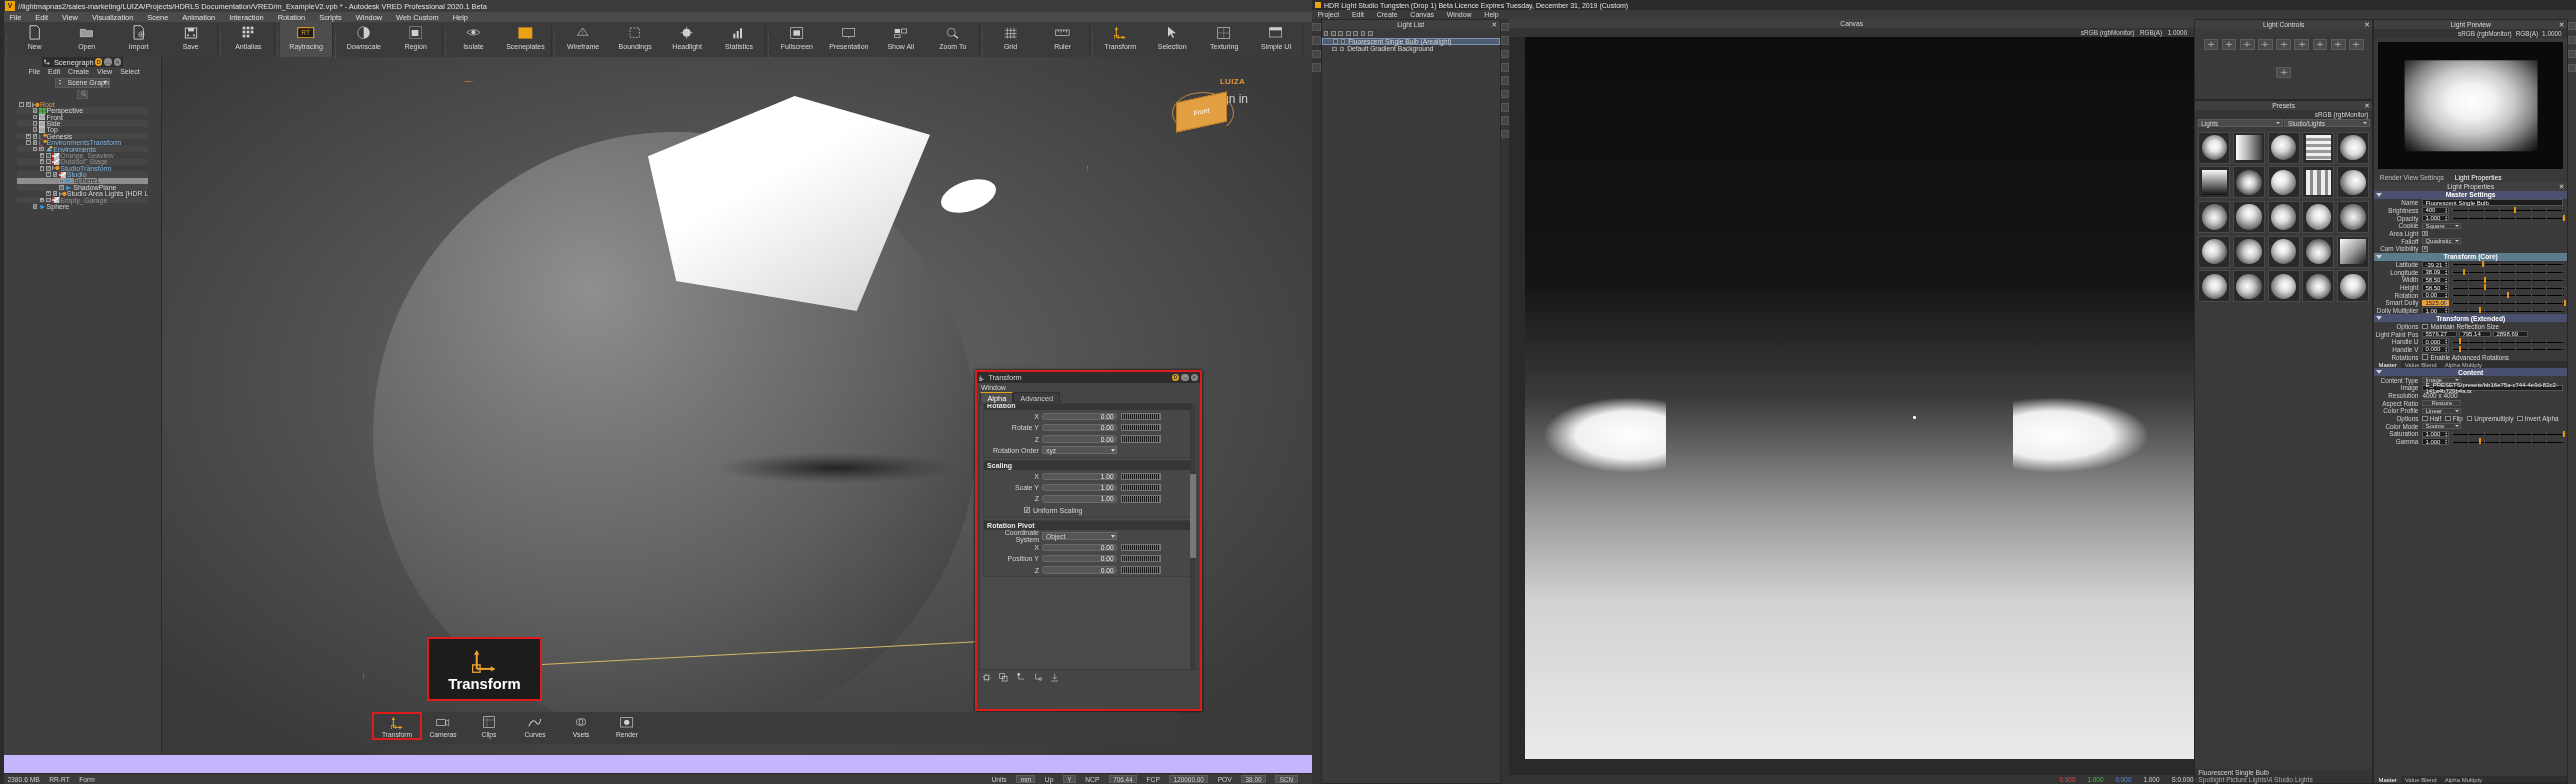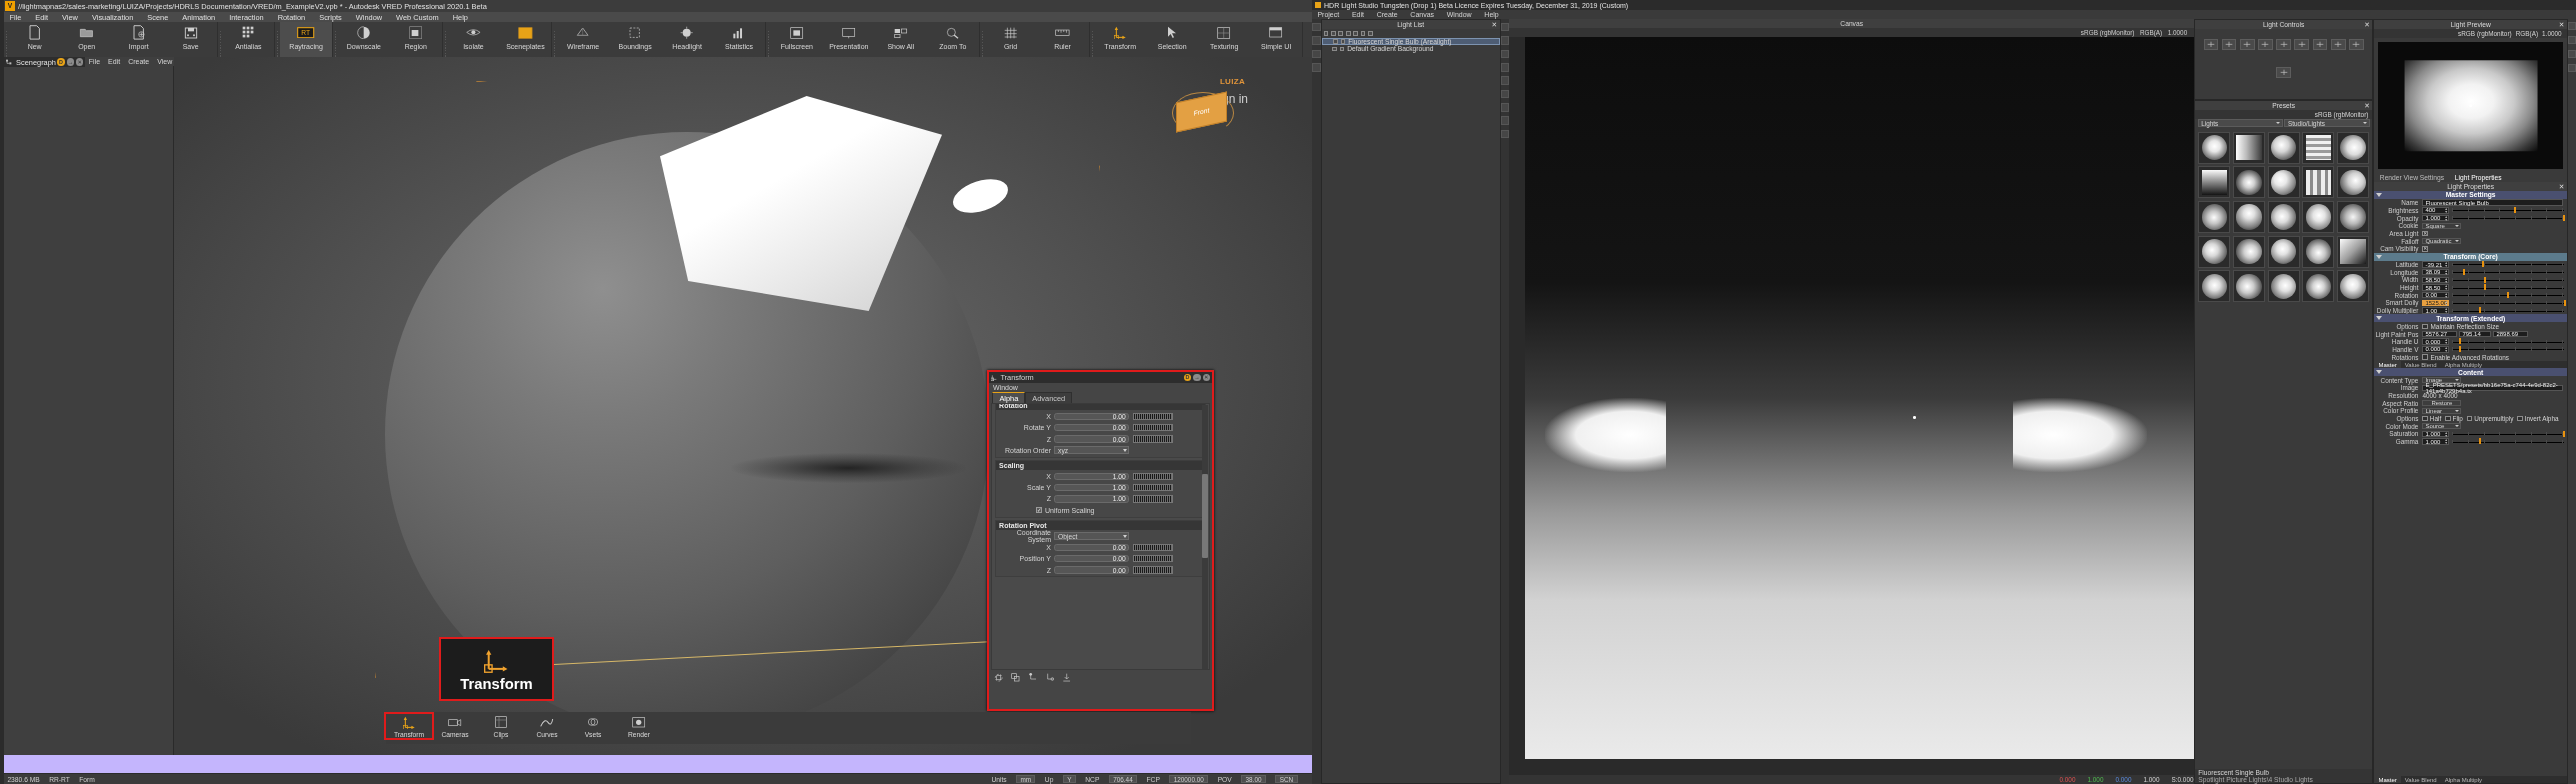--- a/index.html
+++ b/index.html
@@ -28,22 +28,22 @@
   .tbitem .lbl { margin-top:2px; }
   .tbitem.hl { background:#4d4d4d; }
   .grip { width:4.7px; height:35px; background:
      repeating-linear-gradient(to bottom, #6a6a6a 0 1.3px, transparent 1.3px 2.7px);
      background-size:1.3px 100%; background-repeat:no-repeat; background-position:2px 9.4px;
      opacity:.55; }
 
   .vbody { display:flex; height:698px; }
 
   
-  .sg { width:170px; background:#3f3f3f; border-right:0.7px solid #2a2a2a;
-     display:flex; flex-direction:row; }
+  .sg { width:158px; background:#3f3f3f; border-right:0.7px solid #2a2a2a;
+     display:flex; flex-direction:column;align-items:center; }
   .panelhdr { height:10px; background:#2d2d2d; display:flex; align-items:center;
      padding:0 2px; font-size:7.4px; color:#e4e4e4; }
   .panelhdr .ptitle { flex:1; margin-left:3.4px; }
   .hdot { width:7.4px; height:7.4px; border-radius:50%; background:#e8a317; color:#333;
      font-size:5.4px; display:flex; align-items:center; justify-content:center; margin-left:1.3px;
      font-weight:bold; }
   .hbtn { width:7.4px; height:7.4px; border-radius:50%; background:#8b8b8b; color:#2c2c2c;
      font-size:5.4px; display:flex; align-items:center; justify-content:center; margin-left:2px; }
   .sgmenu { height:8.7px; display:flex; align-items:center; gap:8px; padding-left:3.4px;
      font-size:7px; background:#3f3f3f; }

